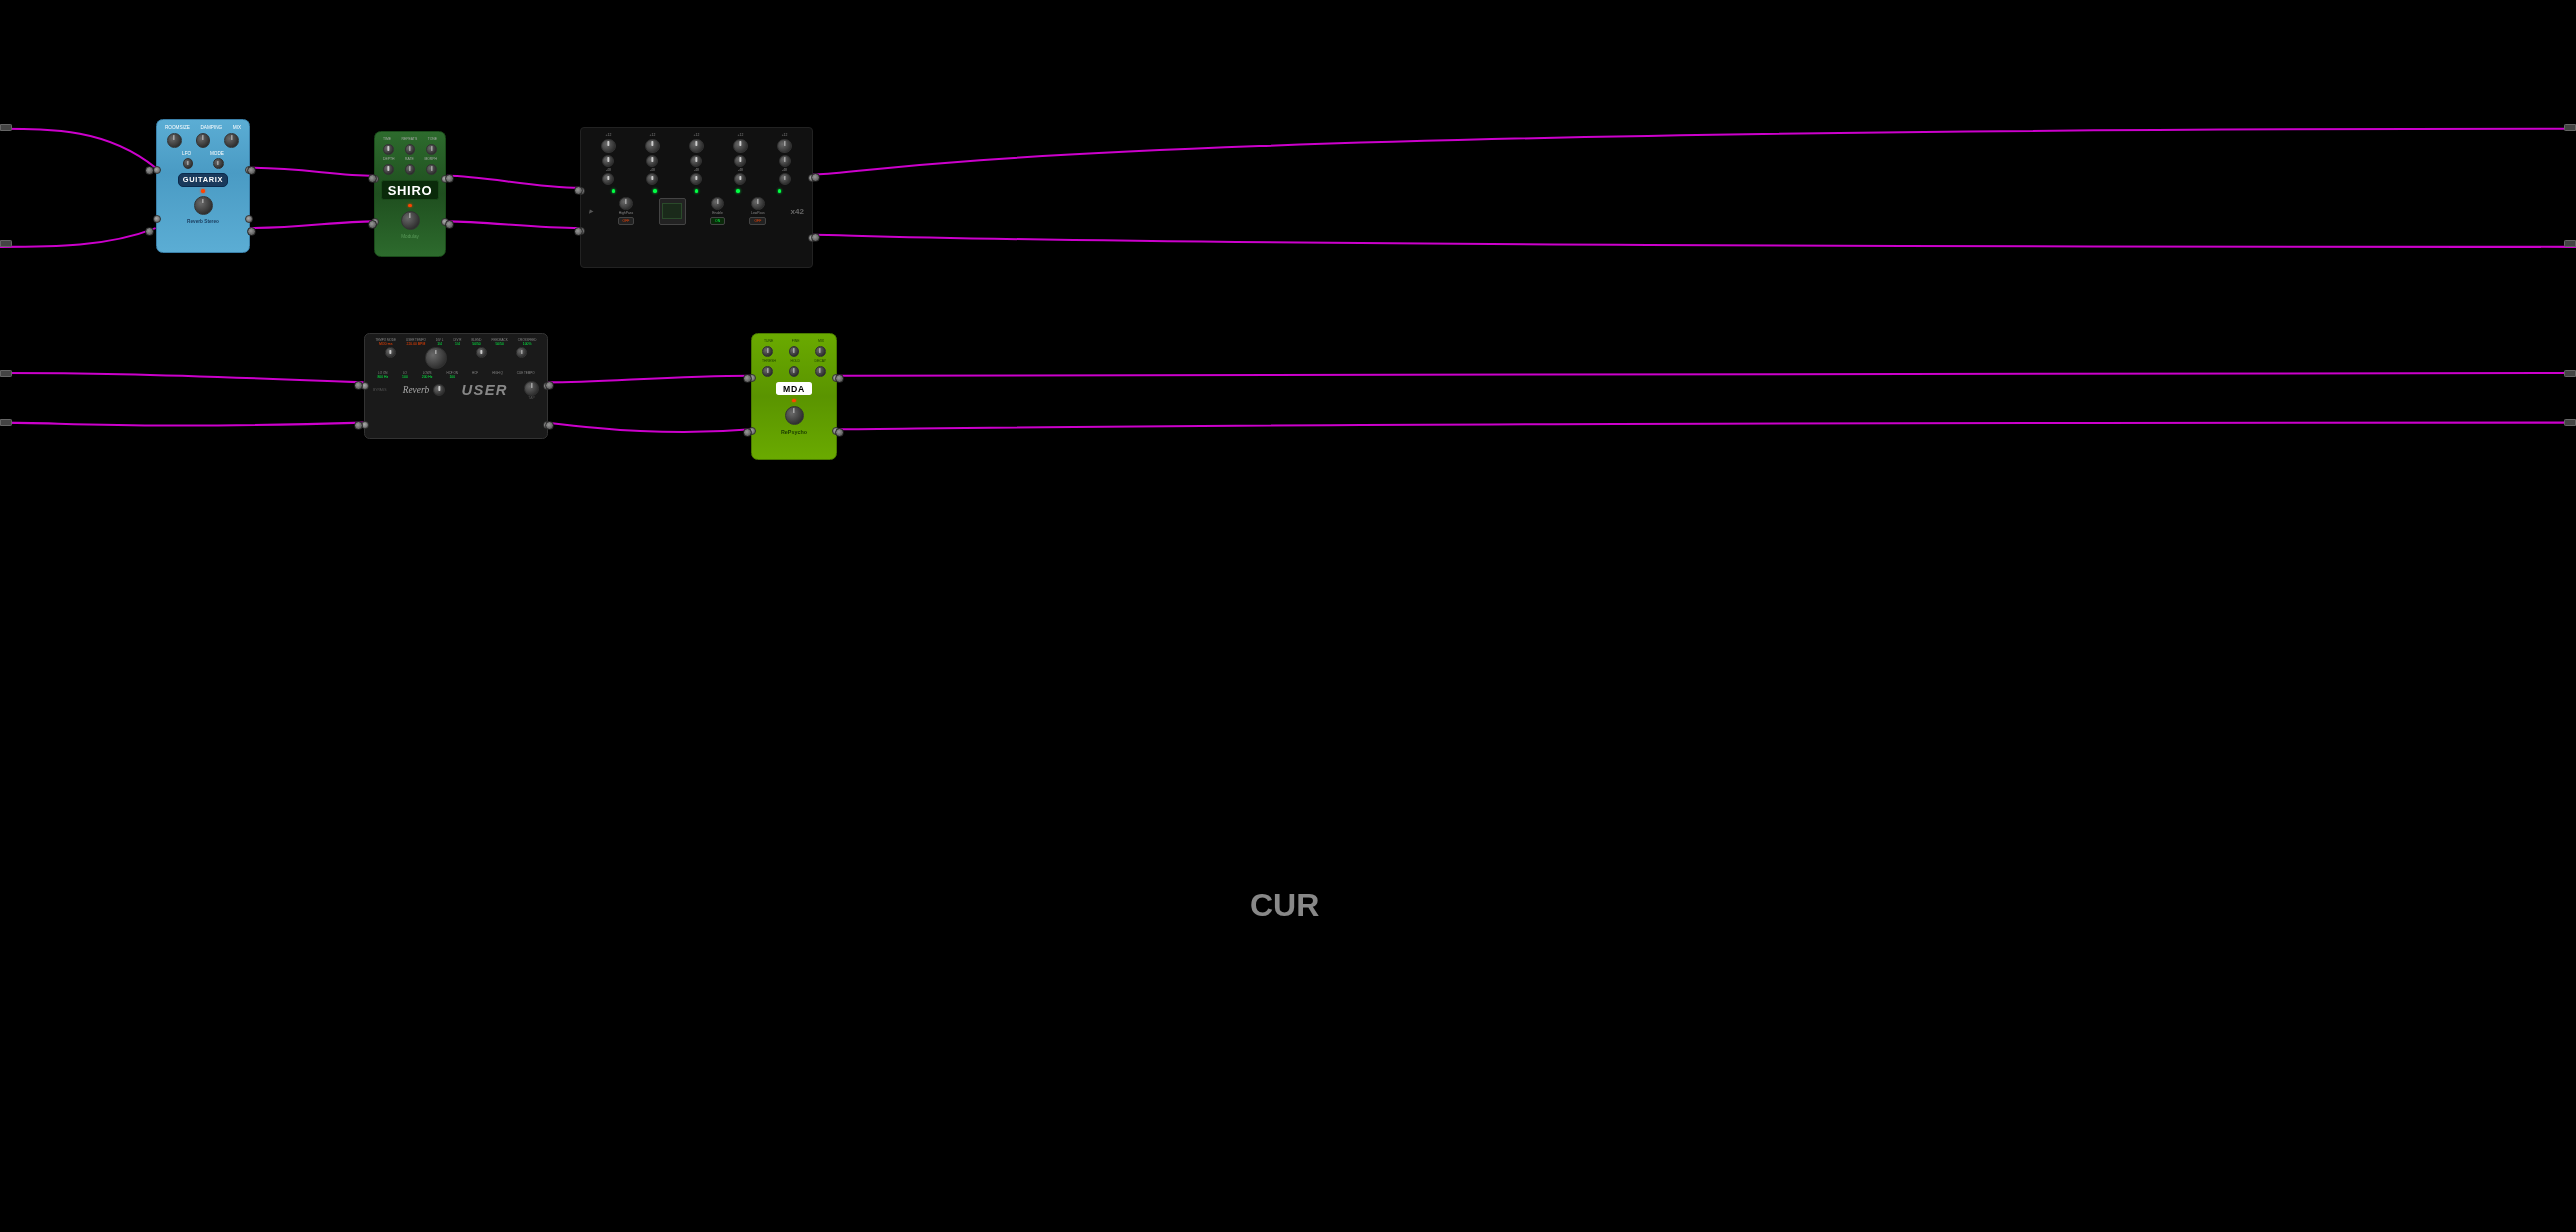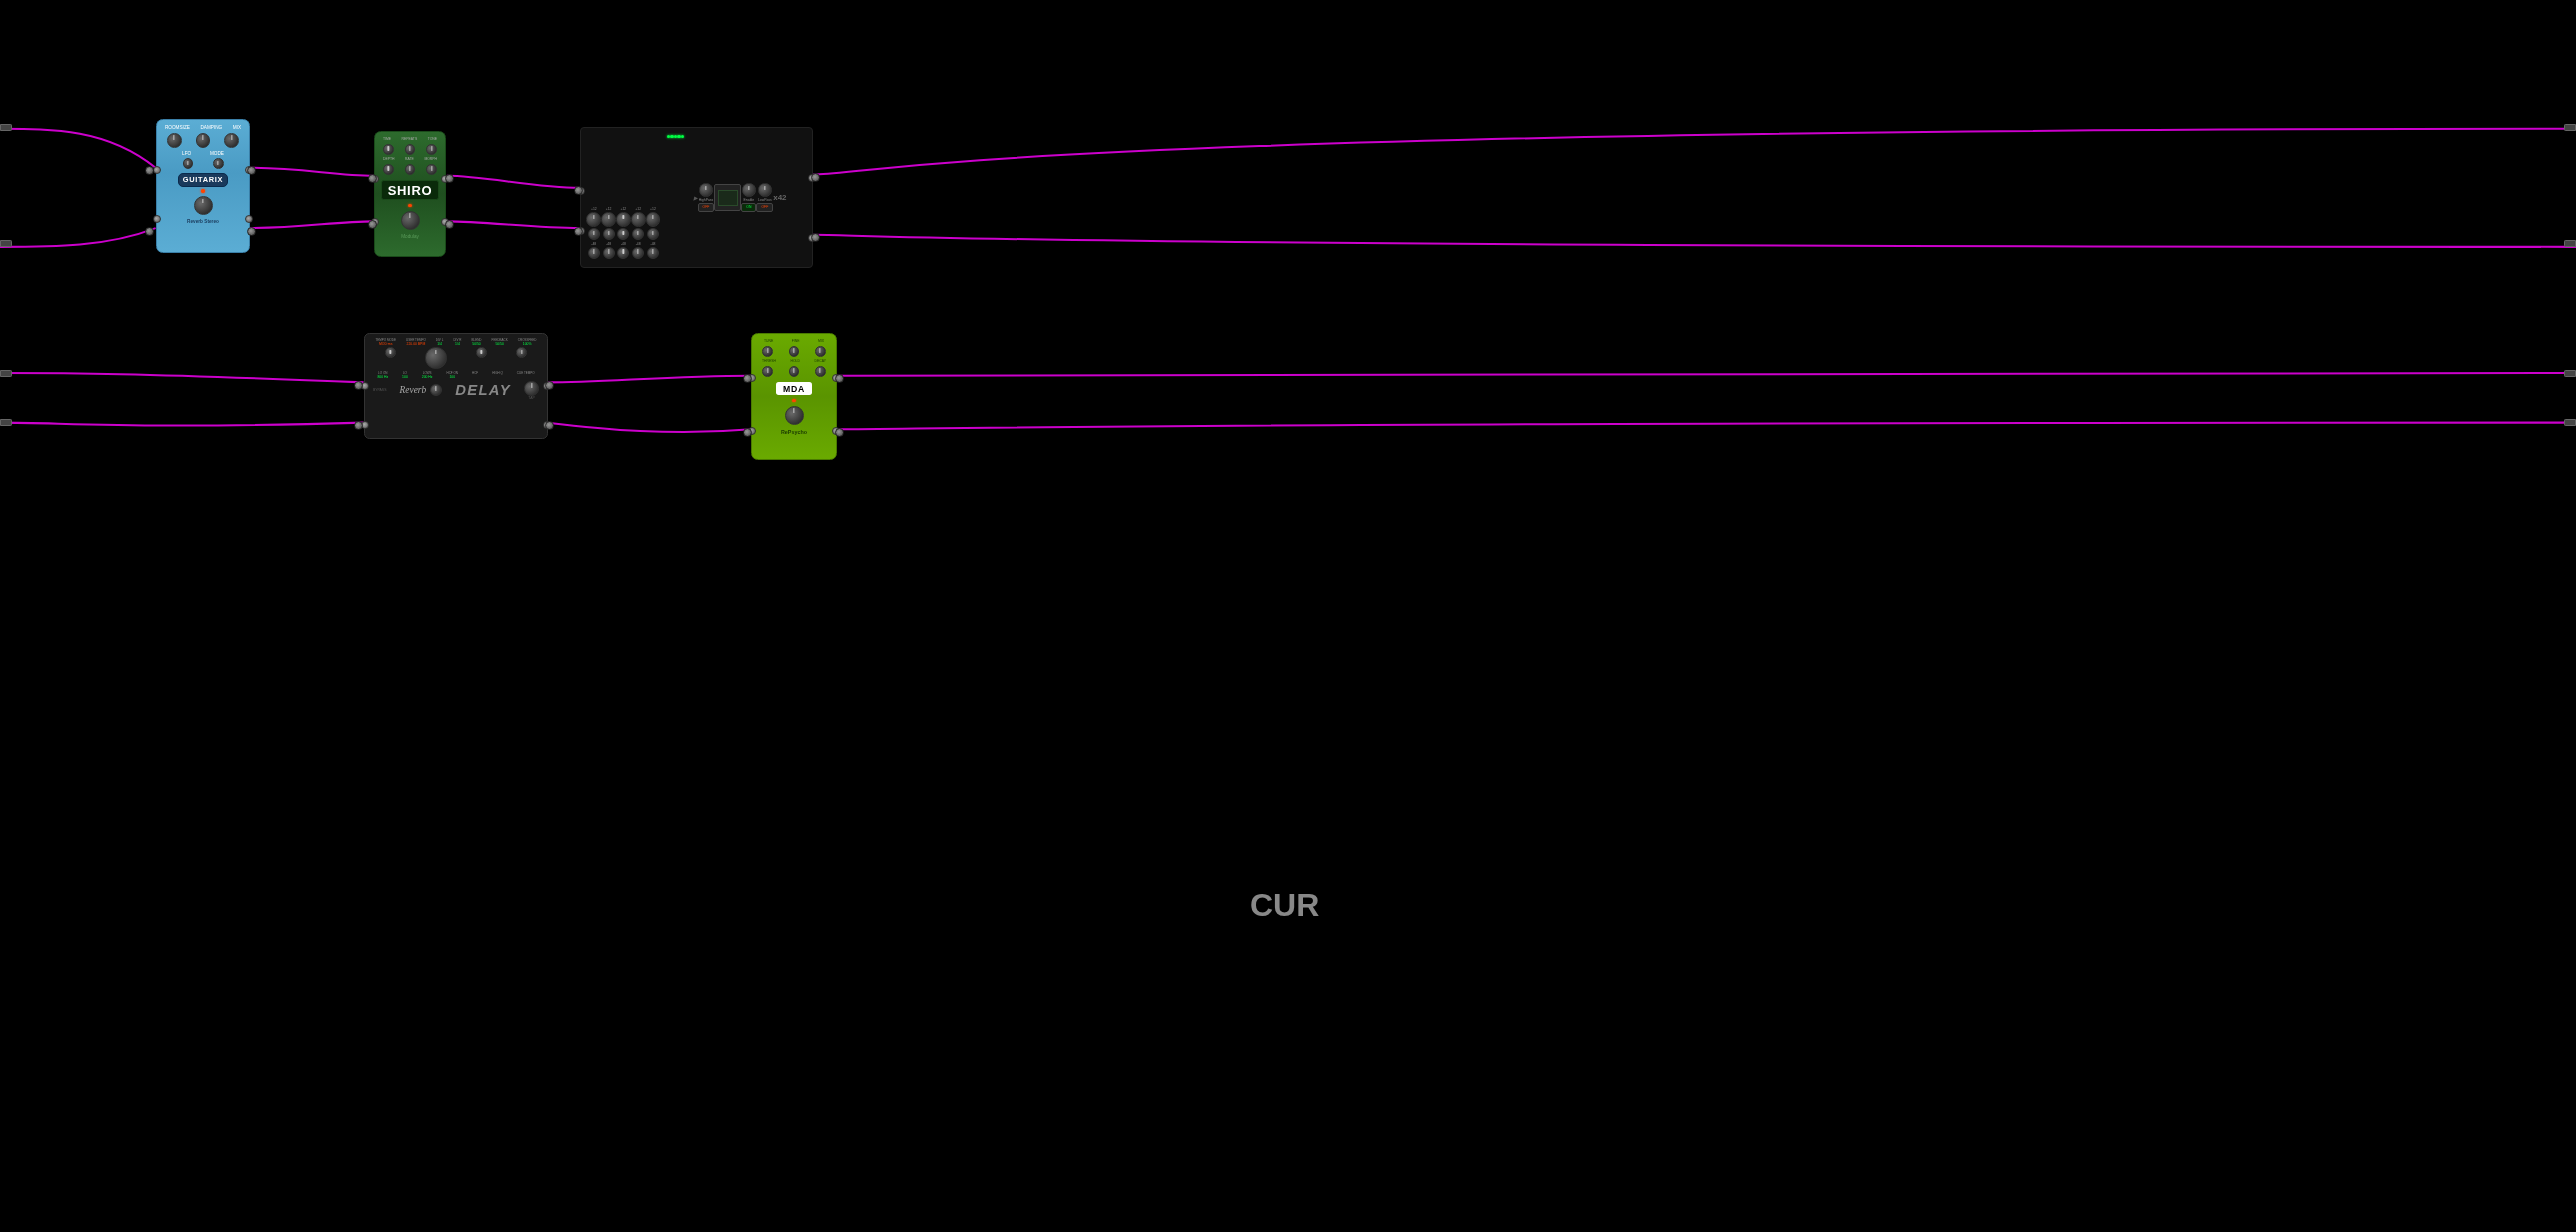--- a/index.html
+++ b/index.html
@@ -166,21 +166,21 @@
     .x42-pedal {
       left: 580px;
       top: 127px;
       width: 233px;
       height: 141px;
       background: #111;
       border-radius: 4px;
       border: 1.3px solid #222;
       padding: 5.4px;
       display: flex;
-      flex-direction: row;
+      flex-direction: column;
     }
 
     .x42-knob-group {
       display: flex;
       flex-direction: column;
       align-items: center;
       gap: 1.3px;
     }
 
     .x42-label {
@@ -572,21 +572,21 @@
       <span class="bollie-label">CUE TEMPO</span>
     </div>
   </div>
 
   <div class="bollie-name-area">
     <span class="bollie-bypass">BYPASS</span>
     <div style="display:flex;align-items:center;gap:4px;">
       <span class="bollie-brand">Reverb</span>
       <div class="knob" style="width:12px;height:12px;"></div>
     </div>
-    <span class="bollie-delay-text">DELAY</span>
+    <span class="bollie-delay-text">USER</span>
     <div style="display:flex;flex-direction:column;align-items:center;">
       <div class="knob" style="width:14.8px;height:14.8px;"></div>
       <span class="bollie-tap">TAP</span>
     </div>
   </div>
 
   <div style="position:absolute; left:-4px; top:48px; width:8px; height:8px; border-radius:50%; background:radial-gradient(circle at 40% 40%, #aaa, #555); border:1.3px solid #333;"></div>
   <div style="position:absolute; right:-4px; top:48px; width:8px; height:8px; border-radius:50%; background:radial-gradient(circle at 40% 40%, #aaa, #555); border:1.3px solid #333;"></div>
   <div style="position:absolute; left:-4px; top:87px; width:8px; height:8px; border-radius:50%; background:radial-gradient(circle at 40% 40%, #aaa, #555); border:1.3px solid #333;"></div>
   <div style="position:absolute; right:-4px; top:87px; width:8px; height:8px; border-radius:50%; background:radial-gradient(circle at 40% 40%, #aaa, #555); border:1.3px solid #333;"></div>

